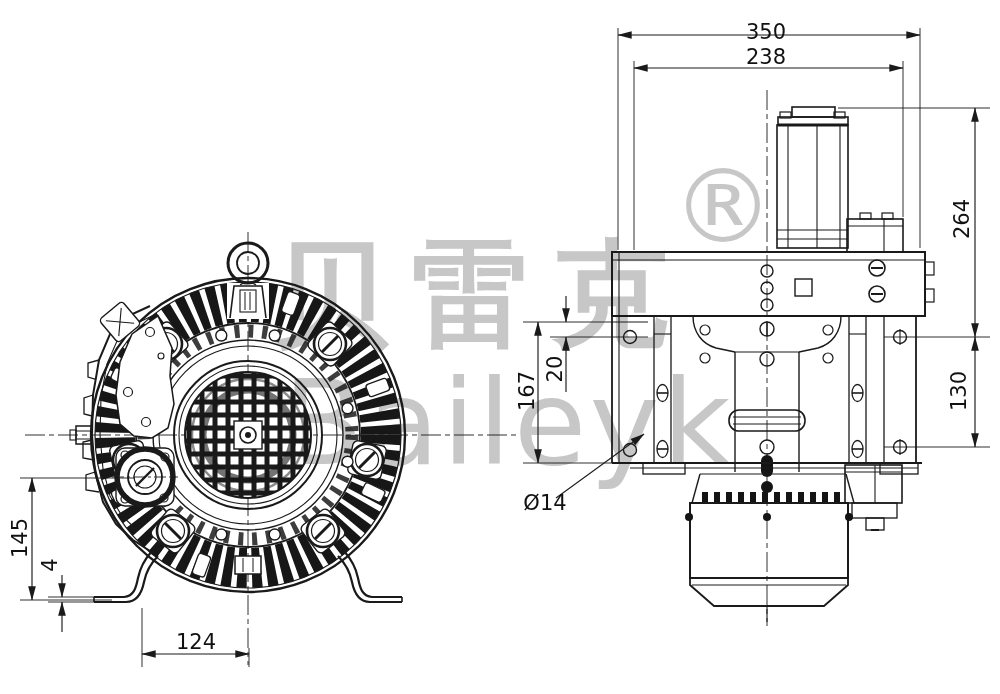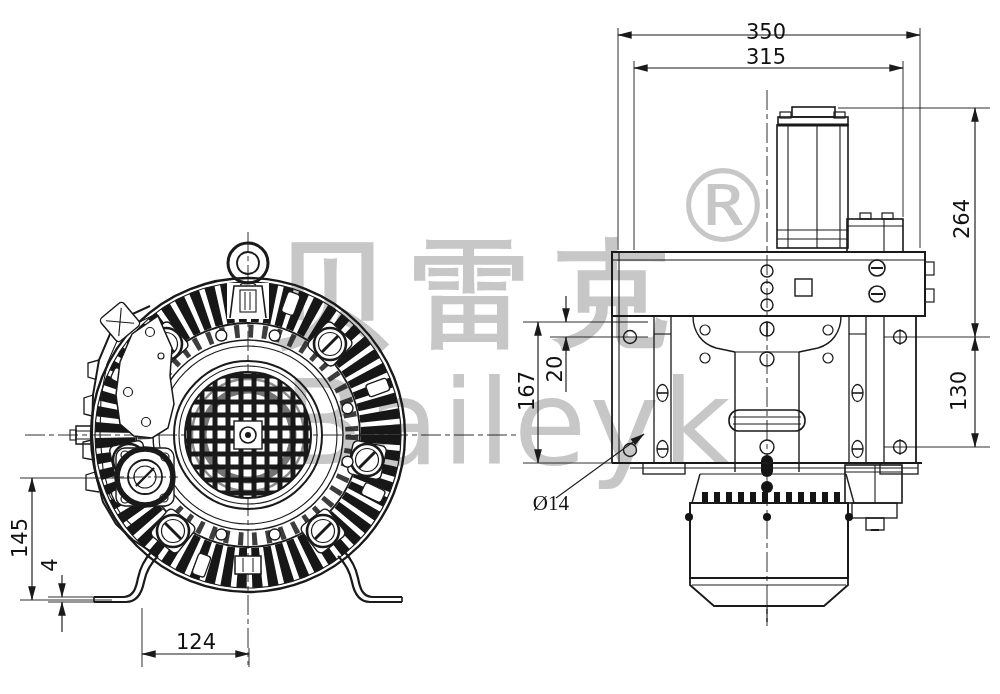--- a/index.html
+++ b/index.html
@@ -348,23 +348,23 @@
         <line x1="48" y1="602" x2="118" y2="602" stroke-width="0.9"></line>
 
         <line x1="142" y1="654" x2="249" y2="654" marker-start="url(#arw)" marker-end="url(#arw)"></line>
         <line x1="142" y1="608" x2="142" y2="667" stroke-width="0.9"></line>
         <line x1="249" y1="648" x2="249" y2="667" stroke-width="0.9"></line>
       </g>
     </g>
   </svg>
 
   <div class="dim-label" style="left:736px;top:13px;width:60px;margin-top:8px;">350</div>
-  <div class="dim-label" style="left:736px;top:46px;width:60px;">315</div>
+  <div class="dim-label" style="left:736px;top:46px;width:60px;">238</div>
   <div class="dim-label vlab" style="left:930px;top:208px;">264</div>
   <div class="dim-label vlab" style="left:927px;top:380px;">130</div>
   <div class="dim-label vlab" style="left:495px;top:380px;">167</div>
   <div class="dim-label vlab" style="left:525px;top:358px;width:60px;">20</div>
-  <div class="dim-label" style="left:521px;top:492px;width:48px;text-align:right;font-family:Liberation Serif, serif;">Ø14</div>
+  <div class="dim-label" style="left:521px;top:492px;width:48px;text-align:center;">Ø14</div>
   <div class="dim-label vlab" style="left:-12px;top:527px;">145</div>
   <div class="dim-label vlab" style="left:22px;top:554px;width:56px;">4</div>
   <div class="dim-label" style="left:166px;top:631px;width:60px;text-align:center;">124</div>
 
 </div>
 
 </body></html>

